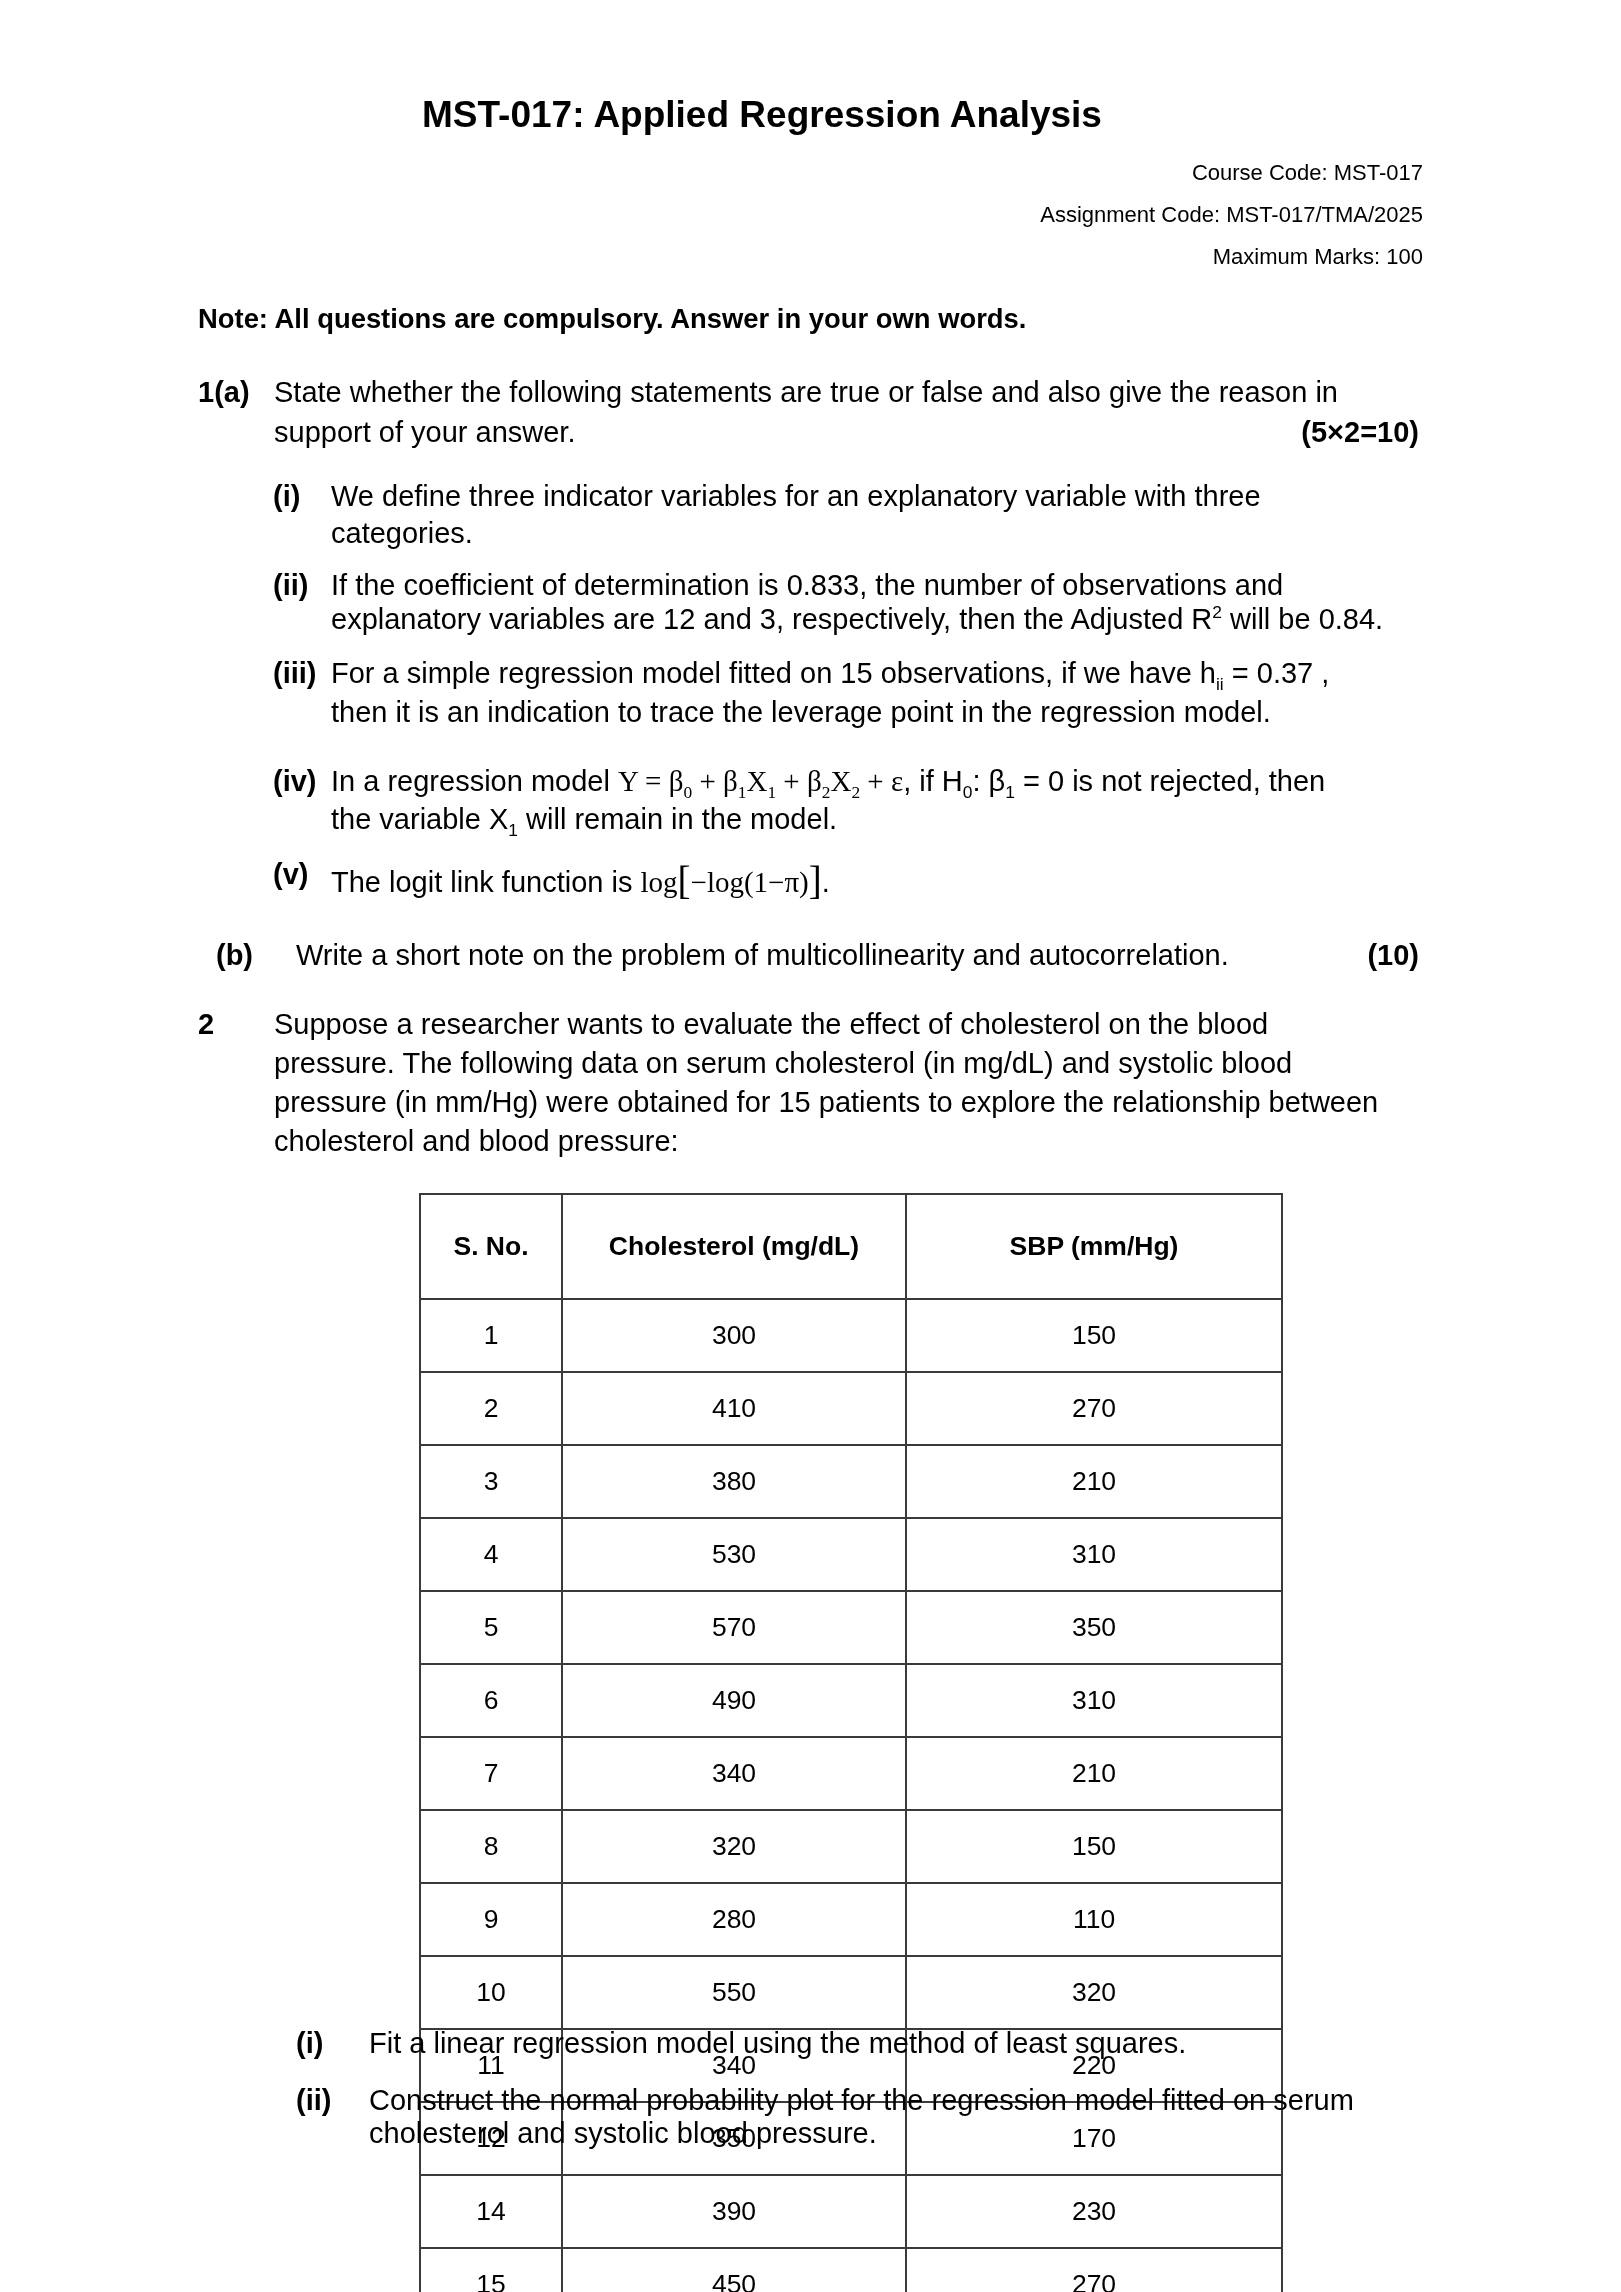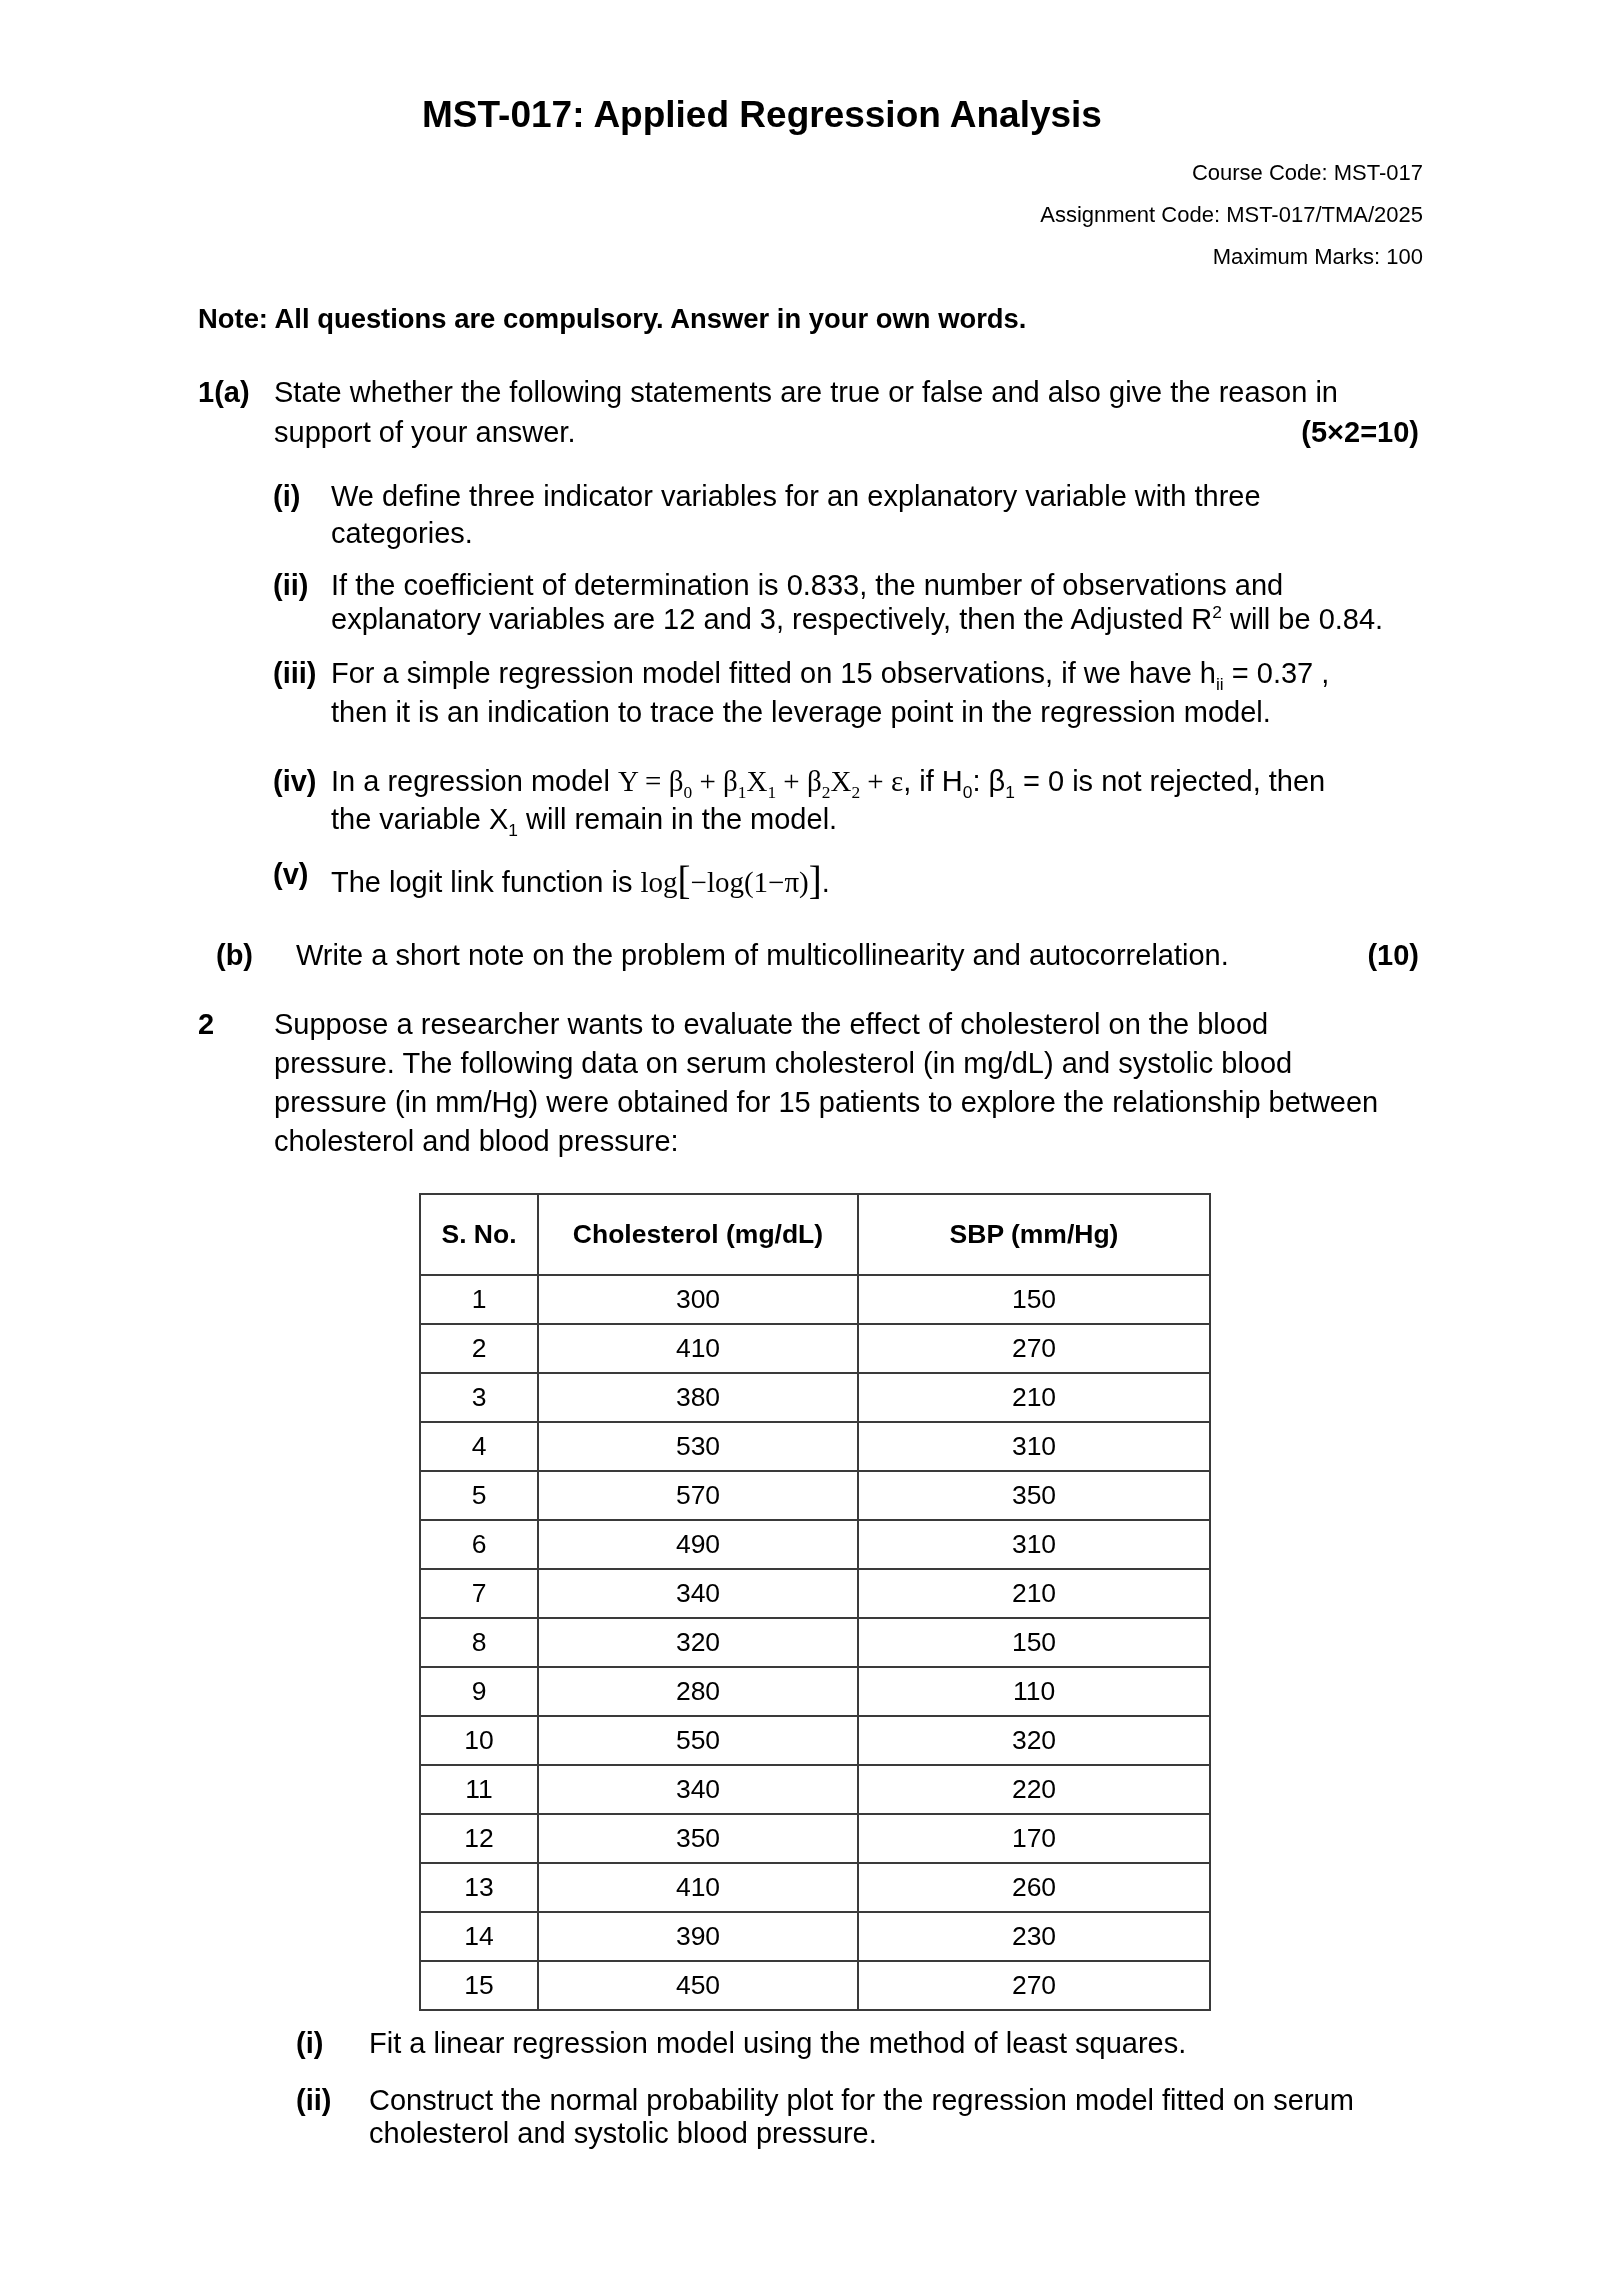--- a/index.html
+++ b/index.html
@@ -13,21 +13,21 @@
     .hdr { right: 198px; font-size: 22px; font-weight: normal; text-align: right; }
     .note { left: 198px; top: 303px; font-size: 27.4px; font-weight: bold; }
     .qlabel { font-weight: bold; }
     .serif { font-family: "Liberation Serif", serif; }
     sub, sup { font-size: 60%; line-height: 0; }
     .big-bracket { font-size: 39px; font-family: "Liberation Serif", serif; vertical-align: -2px; }
     table.data {
       position: absolute; left: 419px; top: 1193px; border-collapse: collapse;
       font-size: 26.5px;
     }
-    table.data th, table.data td { border: 2px solid #3a3a3a; text-align: center; padding: 0; }
+    table.data th, table.data td { border: 2px solid #3a3a3a; text-align: center; padding: 12px; }
     table.data th { height: 79px; font-weight: bold; }
     table.data td { height: 47px; }
     .c1 { width: 116px; }
     .c2 { width: 318px; }
     .c3 { width: 350px; }
   </style>
 </head>
 <body>
 
 <div class="abs title">MST-017: Applied Regression Analysis</div>
@@ -149,25 +149,20 @@
           <td>11</td>
           <td>340</td>
           <td>220</td>
         </tr>
         <tr>
           <td>12</td>
           <td>350</td>
           <td>170</td>
         </tr>
         <tr>
-          <td>13</td>
-          <td>410</td>
-          <td>260</td>
-        </tr>
-        <tr>
           <td>14</td>
           <td>390</td>
           <td>230</td>
         </tr>
         <tr>
           <td>15</td>
           <td>450</td>
           <td>270</td>
         </tr>
       </tbody>

